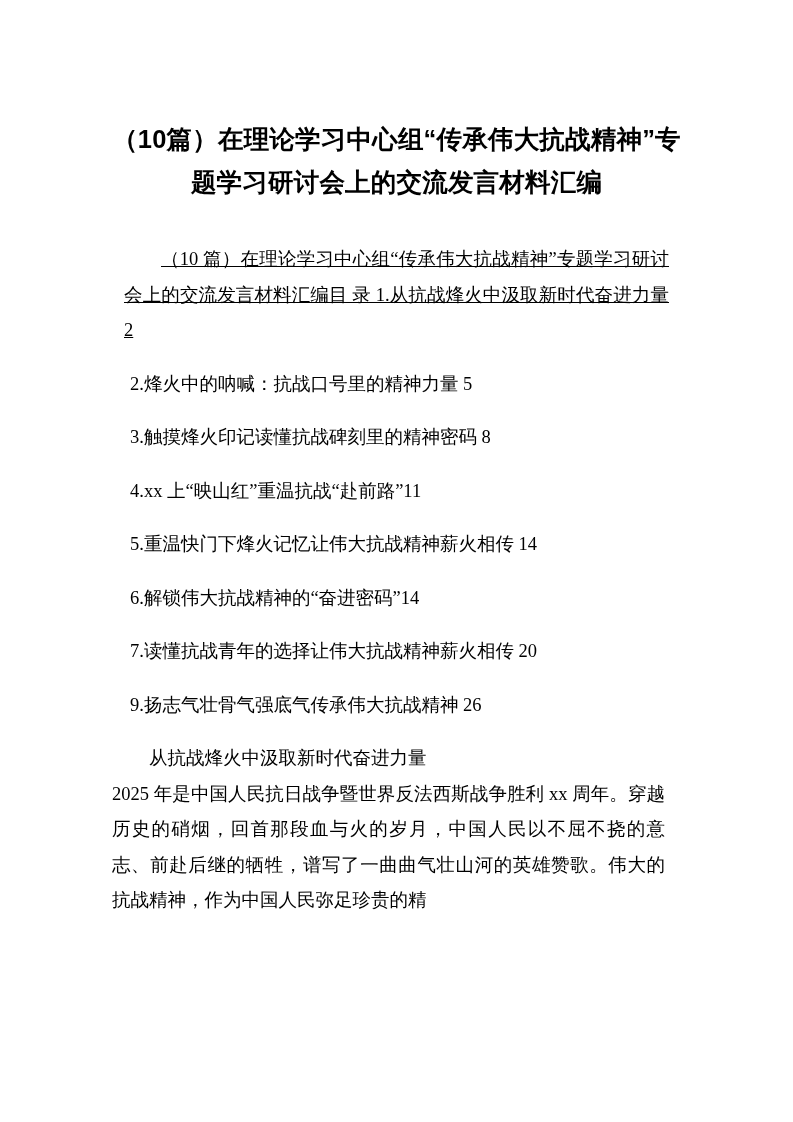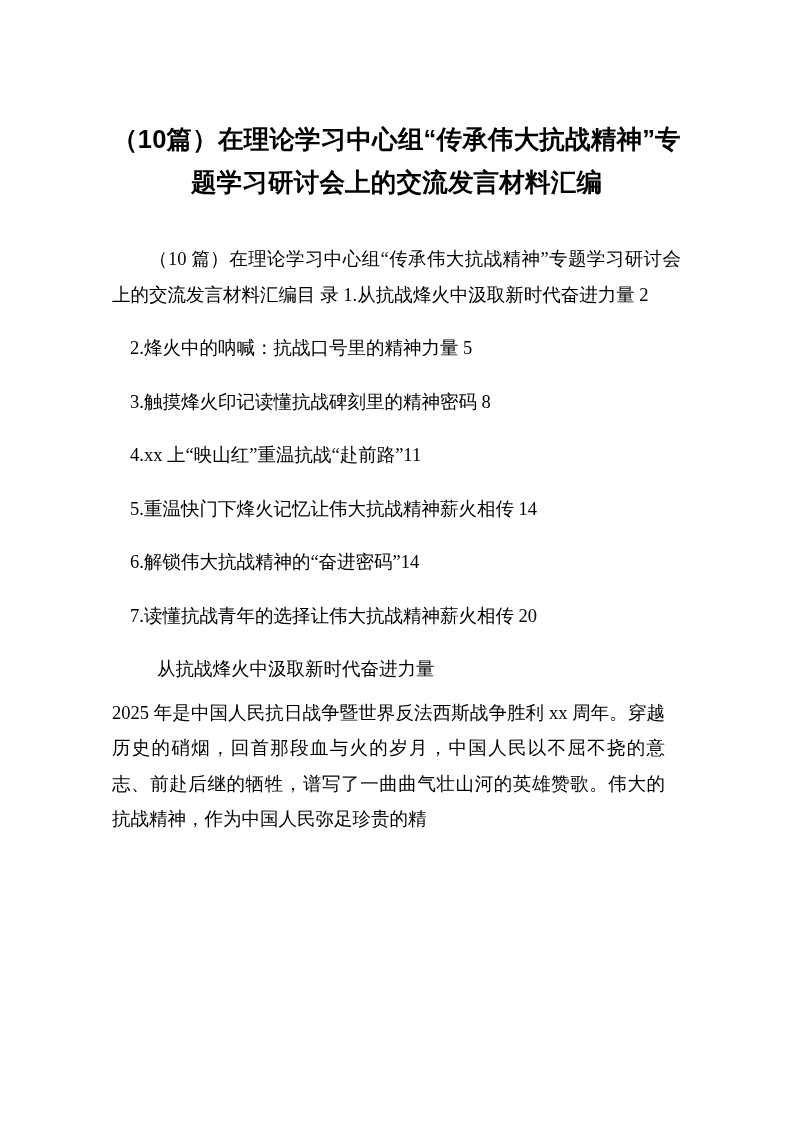--- a/index.html
+++ b/index.html
@@ -34,49 +34,51 @@
     font-size: 18.5px;
     line-height: 35.5px;
     text-align: justify;
     text-justify: inter-ideograph;
   }
   .para {
     margin: 0 16px 0 0;
     text-indent: 0;
   }
   .toc-head {
-    margin: 0;
+    margin: 12px;
     text-indent: 37px;
+    text-decoration: underline;
   }
   .toc-item {
     margin: 18px;
     text-indent: 0;
   }
   .section-title {
-    margin: 8px;
+    margin: 0;
     text-indent: 37px;
   }
 </style>
 </head>
 <body>
 
 <div class="page">
 
   <h1 class="doc-title">（10篇）在理论学习中心组“传承伟大抗战精神”专题学习研讨会上的交流发言材料汇编</h1>
 
   <div class="body-block">
 
     <p class="toc-head">（10 篇）在理论学习中心组“传承伟大抗战精神”专题学习研讨会上的交流发言材料汇编目 录 1.从抗战烽火中汲取新时代奋进力量 2</p>
 
     <p class="toc-item">2.烽火中的呐喊：抗战口号里的精神力量 5</p>
     <p class="toc-item">3.触摸烽火印记读懂抗战碑刻里的精神密码 8</p>
     <p class="toc-item">4.xx 上“映山红”重温抗战“赴前路”11</p>
     <p class="toc-item">5.重温快门下烽火记忆让伟大抗战精神薪火相传 14</p>
     <p class="toc-item">6.解锁伟大抗战精神的“奋进密码”14</p>
     <p class="toc-item">7.读懂抗战青年的选择让伟大抗战精神薪火相传 20</p>
+    <p class="toc-item">9.扬志气壮骨气强底气传承伟大抗战精神 26</p>
 
     <p class="section-title">从抗战烽火中汲取新时代奋进力量</p>
 
     <p class="para">2025 年是中国人民抗日战争暨世界反法西斯战争胜利 xx 周年。穿越历史的硝烟，回首那段血与火的岁月，中国人民以不屈不挠的意志、前赴后继的牺牲，谱写了一曲曲气壮山河的英雄赞歌。伟大的抗战精神，作为中国人民弥足珍贵的精</p>
 
   </div>
 
 </div>
 
 </body></html>

